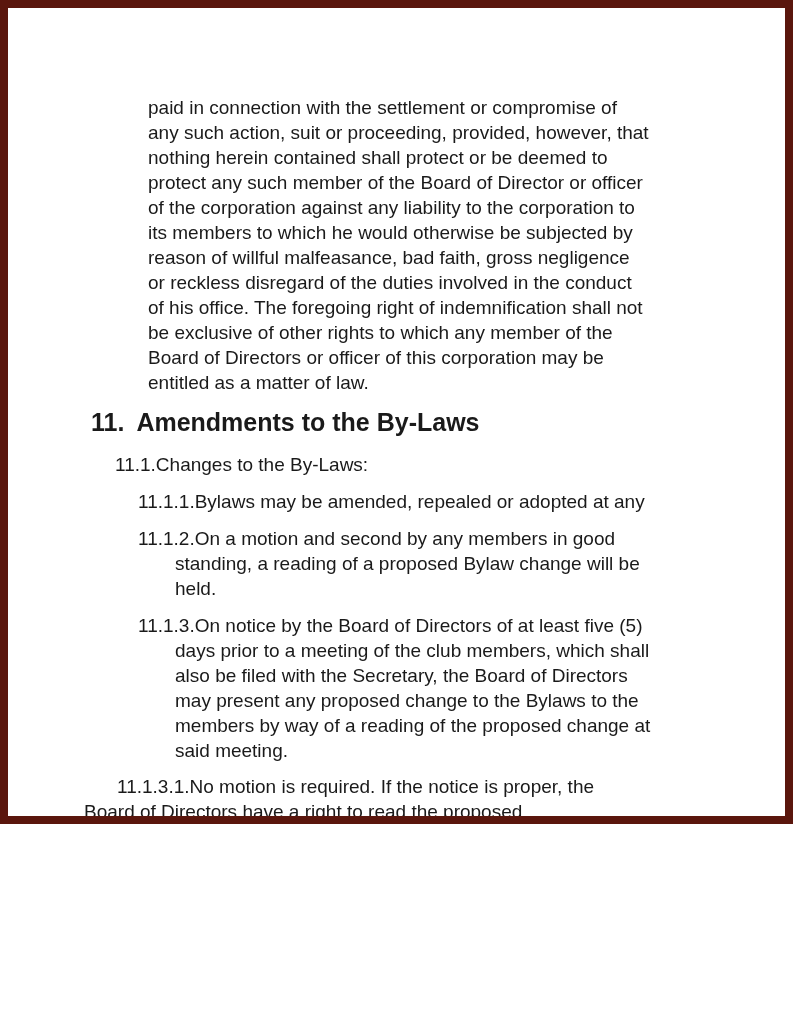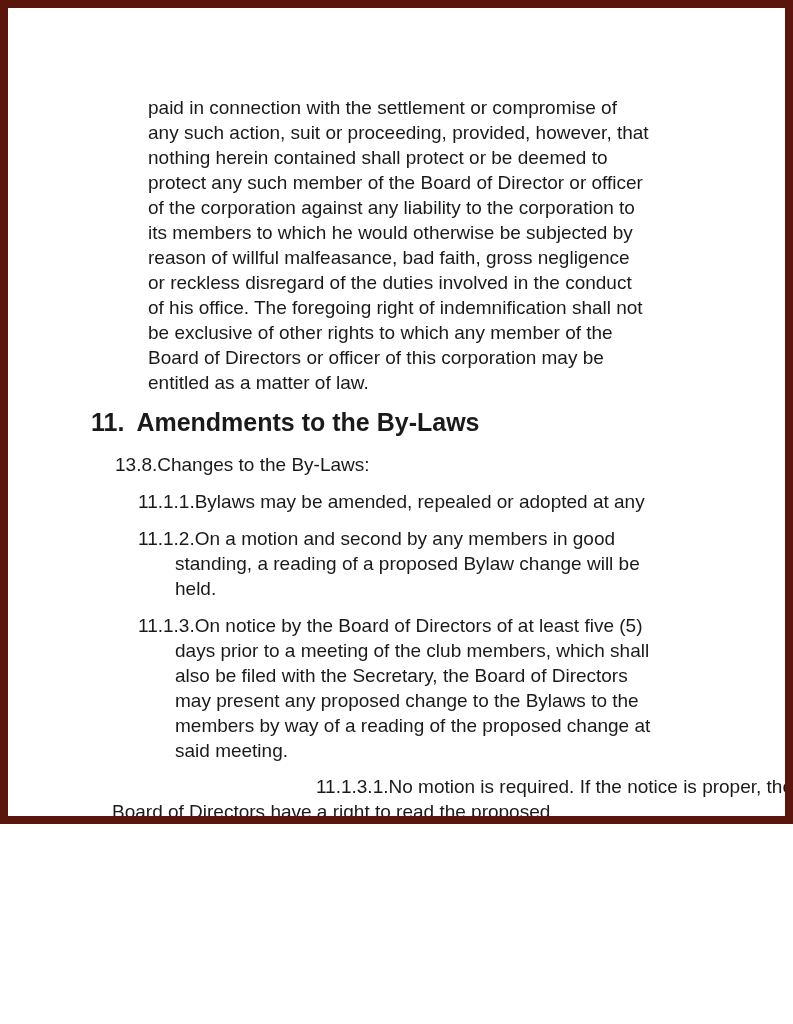--- a/index.html
+++ b/index.html
@@ -30,22 +30,22 @@
     font-weight:700;
     color:#1a1a1a;
   }
   .heading .num{margin-right:12px;}
   .clause{margin-top:12px;}
   .clause.sub{margin-top:0;}
   .clause.sub .line{margin-left:115px;}
   .clause.l3 .line{margin-left:175px;}
   .clause.l3 .line.first{margin-left:138px;}
   .clause.l4{margin-top:11px;}
-  .clause.l4 .line{margin-left:112px;}
-  .clause.l4 .line.first{margin-left:76px;text-align:right;}
+  .clause.l4 .line{margin-left:84px;}
+  .clause.l4 .line.first{margin-left:117px;}
   .footer{position:absolute;left:0;right:0;top:951px;height:25px;text-decoration:underline;}
   .footer .date{position:absolute;left:89px;top:0;}
   .footer .pagenum{display:block;text-align:center;}
   .logo{position:absolute;top:965px;right:83px;width:66px;height:45px;}
   .logo svg{display:block;width:100%;height:100%;}
 </style>
 </head>
 <body>
 
 <div class="page" style="--frame: #5a160d;">
@@ -62,21 +62,21 @@
       <div class="line">of his office. The foregoing right of indemnification shall not</div>
       <div class="line">be exclusive of other rights to which any member of the</div>
       <div class="line">Board of Directors or officer of this corporation may be</div>
       <div class="line">entitled as a matter of law.</div>
     </div>
 
   <h1 class="heading"><span class="num">11.</span><span>Amendments to the By-Laws</span></h1>
 
   <div id="clauses">
       <div class="clause sub">
-        <div class="line first">13.8.Changes to the By-Laws:</div>
+        <div class="line first">11.1.Changes to the By-Laws:</div>
       </div>
       <div class="clause l3">
         <div class="line first">11.1.1.Bylaws may be amended, repealed or adopted at any</div>
       </div>
       <div class="clause l3">
         <div class="line first">11.1.2.On a motion and second by any members in good</div>
         <div class="line">standing, a reading of a proposed Bylaw change will be</div>
         <div class="line">held.</div>
       </div>
       <div class="clause l3">

